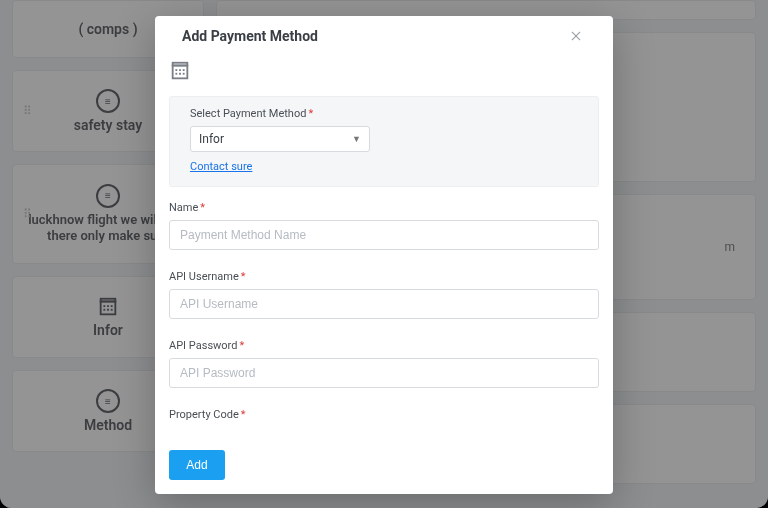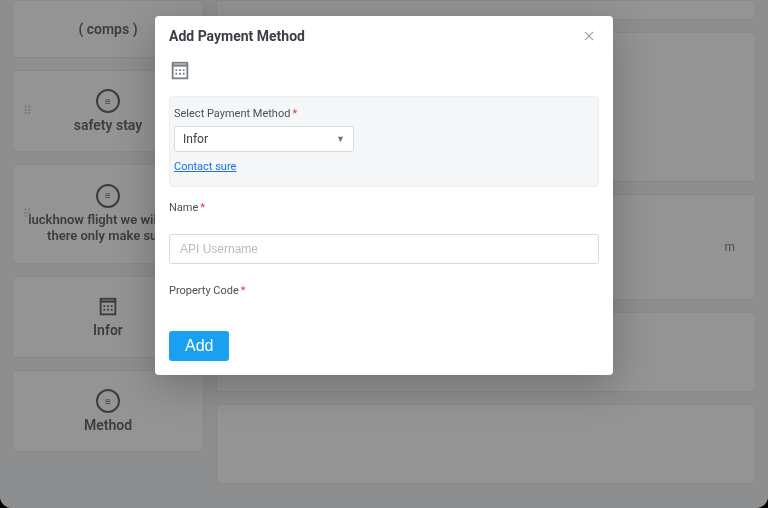--- a/index.html
+++ b/index.html
@@ -106,21 +106,21 @@
     box-shadow: 0 10px 40px rgba(0,0,0,0.25);
     max-height: 478px;
     display: flex;
     flex-direction: column;
     overflow: hidden;
   }
   .modal-header {
     display: flex;
     align-items: center;
     justify-content: space-between;
-    padding: 10px 14px;
+    padding: 10px 27px;
   }
   .modal-title {
     font-size: 14px;
     font-weight: 700;
     color: #3a3f45;
   }
   .close-btn {
     width: 20px; height: 20px;
     display: inline-flex;
     align-items: center;
@@ -134,21 +134,21 @@
     overflow: auto;
     flex: 1;
   }
   .top-icon-row {
     padding: 4px 0 10px 0;
   }
   .gray-panel {
     background: #f5f6f8;
     border: 1px solid #eceef1;
     border-radius: 3px;
-    padding: 10px 12px 12px 4px;
+    padding: 10px 12px 12px 20px;
     margin-bottom: 14px;
   }
   .label {
     font-size: 11px;
     color: #4a4f55;
     margin-bottom: 6px;
     display: block;
   }
   .label .req { color: #e03b3b; margin-left: 2px; }
   .select {
@@ -193,21 +193,21 @@
     padding: 0 14px 14px 14px;
   }
   .btn-primary {
     background: #1a9ff1;
     color: #fff;
     border: none;
     border-radius: 3px;
     height: 30px;
     min-width: 56px;
     padding: 0 16px;
-    font-size: 16px;
+    font-size: 12px;
     font-weight: 500;
     cursor: pointer;
   }
   .bg-right-text { font-size: 12px; color:#666; }
 </style>
 </head>
 <body>
 
 <div class="app">
   <div class="left-col">
@@ -298,27 +298,37 @@
           <span>Infor</span>
           <span class="caret">▼</span>
         </div>
         <a class="link">Contact sure</a>
       </div>
 
       <div class="field-group">
         <span class="label">
           <span>Name</span><span class="req">*</span>
         </span>
+        <input class="input" type="text" placeholder="Payment Method Name" style="">
       </div>
 
 
       <div class="field-group">
+        <span class="label">
+          <span>API Username</span><span class="req">*</span>
+        </span>
         <input class="input" type="text" placeholder="API Username" style="">
       </div>
 
+      <div class="field-group">
+        <span class="label">
+          <span>API Password</span><span class="req">*</span>
+        </span>
+        <input class="input" type="text" placeholder="API Password" style="">
+      </div>
 
       <div class="field-group">
         <span class="label">
           <span>Property Code</span><span class="req">*</span>
         </span>
 
       </div>
 
     </div>
     <div class="modal-footer">

